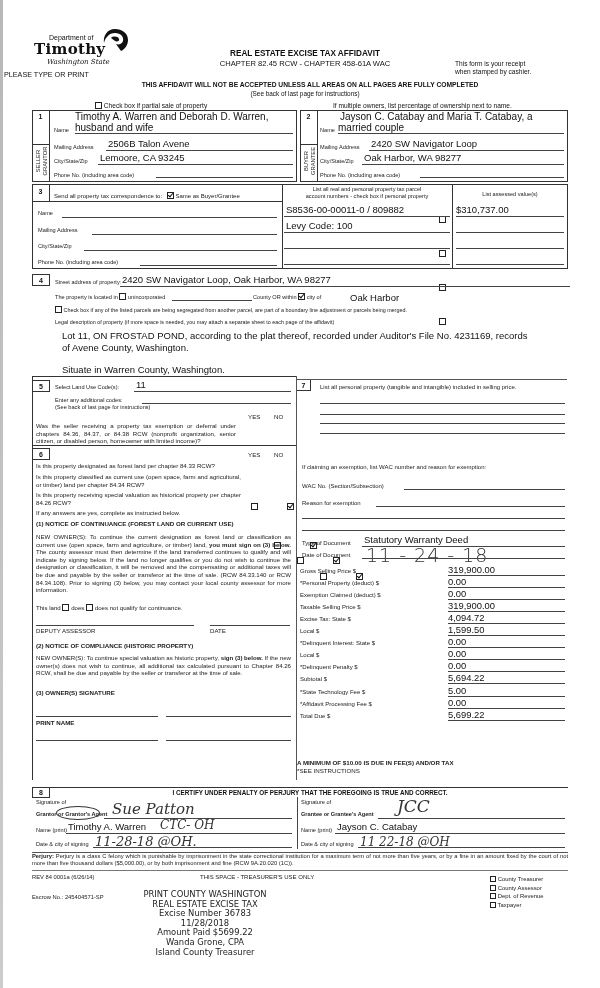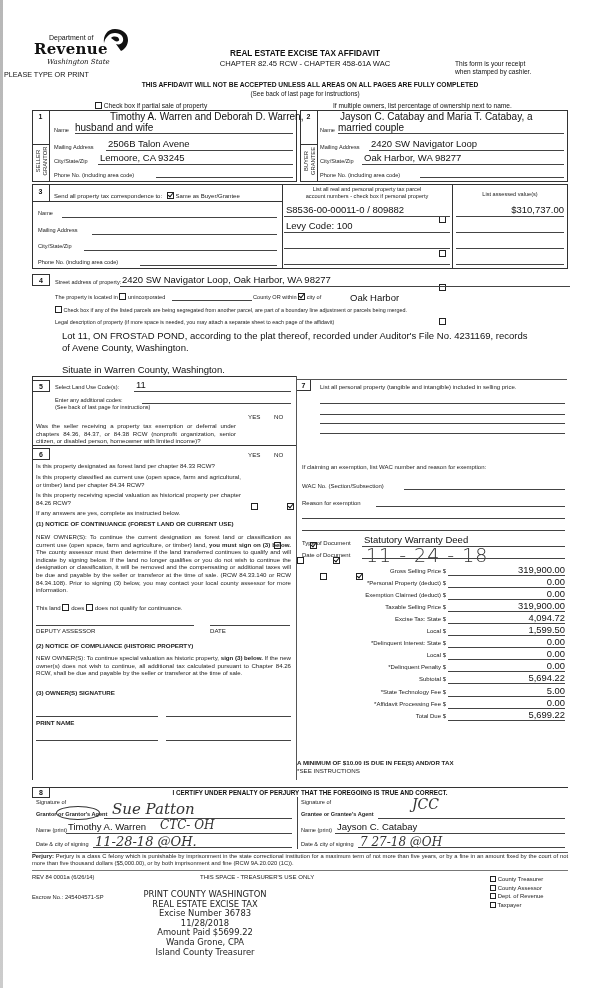--- a/index.html
+++ b/index.html
@@ -7,39 +7,39 @@
   body { font-family: "Liberation Sans", sans-serif; color: #111; position: relative; }
   .abs { position: absolute; }
   .tiny { font-size: 5.6px; color: #222; }
   .fill { font-size: 9.5px; color: #111; }
   .hand { font-family: "DejaVu Serif", serif; font-style: italic; color: #333; }
   .b { font-weight: bold; }
   .line { position: absolute; border-bottom: 1px solid #444; }
   .box { position: absolute; border: 1px solid #333; }
   .cb { display: inline-block; width: 7px; height: 7px; border: 1px solid #222; vertical-align: -1px; position: relative; background:#fff; }
   .cb.checked::after { content: ""; position: absolute; left: 1px; top: -1px; width: 2px; height: 4px; border-right: 1.2px solid #111; border-bottom: 1.2px solid #111; transform: rotate(40deg); }
-  .right { text-align: right; }
+  .right { }
   .center { text-align: center; }
   .vlabel { position:absolute; transform: rotate(-90deg); transform-origin: left top; font-size:5.8px; line-height:6.5px; text-align:center; color:#222; }
   .left-edge { position:absolute; left:0; top:0; width:3px; height:988px; background: linear-gradient(#888,#aaa); opacity:.6; }
   .para { font-size:6.1px; line-height:7.6px; text-align: justify; color:#222; }
   .stamp { font-family: "DejaVu Sans", sans-serif; font-size: 8.4px; line-height: 9.6px; color:#222; text-align:center; }
 </style>
 </head>
 <body>
 
 
 
 <div class="left-edge"></div>
 
 
 <div>
   <div class="abs" style="left:39px;top:30px;width:100px;">
     <div class="abs" style="left:10px;top:4px;font-size:7px;">Department of</div>
-    <div class="abs" style="left:-5px;top:10px;font-family:'DejaVu Serif',serif;font-size:15px;font-weight:bold;letter-spacing:0.3px;">Revenue</div>
+    <div class="abs" style="left:-5px;top:10px;font-family:'DejaVu Serif',serif;font-size:15px;font-weight:bold;letter-spacing:0.3px;">Timothy</div>
     <div class="abs" style="left:8px;top:28px;font-family:'DejaVu Serif',serif;font-style:italic;font-size:7px;">Washington State</div>
     <svg class="abs" style="left:62px;top:-3px;" width="28" height="28" viewBox="0 0 28 28">
       <path d="M14 2 C6 2 2 9 3 16 C4 11 8 6 14 6 C20 6 23 10 22 14 C21 17 18 18 15 17 L20 24 C24 22 27 18 27 13 C27 6 21 2 14 2 Z" fill="#111"></path>
       <path d="M10 11 C12 9 17 9 18 12 C19 14 16 15 14 14 Z" fill="#111"></path>
     </svg>
   </div>
   <div class="abs" style="left:4px;top:70px;font-size:7.2px;">PLEASE TYPE OR PRINT</div>
 
   <div class="abs center b" style="left:180px;top:49px;width:250px;font-size:8.2px;">REAL ESTATE EXCISE TAX AFFIDAVIT</div>
   <div class="abs center" style="left:180px;top:59px;width:250px;font-size:7.6px;">CHAPTER 82.45 RCW - CHAPTER 458-61A WAC</div>
@@ -60,21 +60,21 @@
 
 
 <div class="box" style="left:32px;top:110px;width:265px;height:72px;"></div>
 <div class="abs" style="left:32px;top:110px;width:18px;height:35px;border-right:1px solid #333;border-bottom:1px solid #333;font-size:7px;font-weight:bold;text-align:center;line-height:14px;">1</div>
 <div class="abs" style="left:49px;top:145px;width:1px;height:37px;background:#333;"></div>
 <div class="vlabel" style="left:35px;top:176px;width:30px;">
     <div>SELLER</div>
     <div>GRANTOR</div>
   </div>
 
-<div class="abs fill" style="left:75px;top:111px;font-size:10px;margin-left:35px;">Timothy A. Warren and Deborah D. Warren,</div>
+<div class="abs fill" style="left:75px;top:111px;font-size:10px;">Timothy A. Warren and Deborah D. Warren,</div>
 <div class="abs tiny" style="left:54px;top:127px;">Name</div>
 <div class="abs fill" style="left:75px;top:122px;font-size:10px;">husband and wife</div>
 <div class="line" style="left:75px;top:133px;width:218px;"></div>
 <div class="abs tiny" style="left:54px;top:144px;">Mailing Address</div>
 <div class="abs fill" style="left:108px;top:138px;">2506B Talon Avene</div>
 <div class="line" style="left:106px;top:150px;width:187px;"></div>
 <div class="abs tiny" style="left:54px;top:158px;">City/State/Zip</div>
 <div class="abs fill" style="left:100px;top:152px;">Lemoore, CA 93245</div>
 <div class="line" style="left:98px;top:164px;width:195px;"></div>
 <div class="abs tiny" style="left:54px;top:172px;">Phone No. (including area code)</div>
@@ -325,27 +325,27 @@
 <div class="abs tiny" style="left:36px;top:827px;">Name (print)</div>
 <div class="abs fill" style="left:68px;top:821px;">Timothy A. Warren</div>
 <div class="abs hand" style="left:160px;top:818px;font-size:12px;">CTC- OH</div>
 <div class="line" style="left:66px;top:833px;width:226px;"></div>
 <div class="abs tiny" style="left:36px;top:841px;">Date &amp; city of signing</div>
 <div class="abs hand" style="left:95px;top:834px;font-size:13px;">11-28-18 @OH.</div>
 <div class="line" style="left:93px;top:847px;width:199px;"></div>
 
 <div class="abs tiny" style="left:301px;top:799px;">Signature of</div>
 <div class="abs tiny b" style="left:301px;top:811px;">Grantee or Grantee's Agent</div>
-<div class="abs hand" style="left:412px;top:796px;font-size:14px;">JCC</div>
+<div class="abs hand" style="left:397px;top:796px;font-size:17px;">JCC</div>
 <div class="line" style="left:378px;top:818px;width:187px;"></div>
 <div class="abs tiny" style="left:301px;top:827px;">Name (print)</div>
 <div class="abs fill" style="left:337px;top:821px;">Jayson C. Catabay</div>
 <div class="line" style="left:335px;top:833px;width:230px;"></div>
 <div class="abs tiny" style="left:301px;top:841px;">Date &amp; city of signing</div>
-<div class="abs hand" style="left:360px;top:835px;font-size:12px;">7 27-18 @OH</div>
+<div class="abs hand" style="left:360px;top:835px;font-size:12px;">11 22-18 @OH</div>
 <div class="line" style="left:358px;top:847px;width:207px;"></div>
 
 
 <div class="abs" style="left:32px;top:852px;width:536px;height:1px;background:#555;"></div>
 <div class="abs para" style="left:32px;top:853px;width:536px;font-size:5.8px;line-height:7.2px;"><b>Perjury:</b><span> Perjury is a class C felony which is punishable by imprisonment in the state correctional institution for a maximum term of not more than five years, or by a fine in an amount fixed by the court of not more than five thousand dollars ($5,000.00), or by both imprisonment and fine (RCW 9A.20.020 (1C)).</span></div>
 <div class="abs" style="left:32px;top:870px;width:536px;height:1px;background:#777;"></div>
 <div class="abs tiny" style="left:32px;top:874px;font-size:5.8px;">REV 84 0001a (6/26/14)</div>
 <div class="abs tiny" style="left:200px;top:874px;font-size:6px;">THIS SPACE - TREASURER'S USE ONLY</div>
 
 <div class="abs tiny" style="left:32px;top:894px;font-size:5.8px;">

